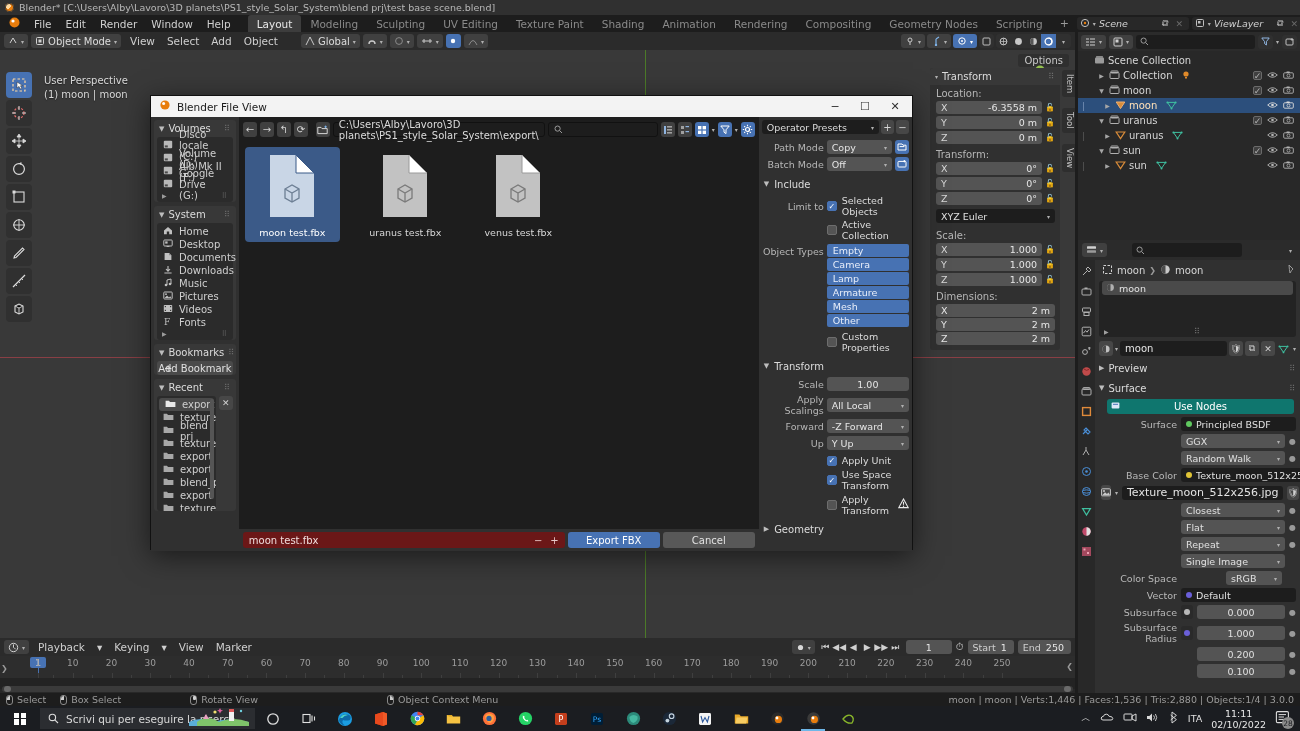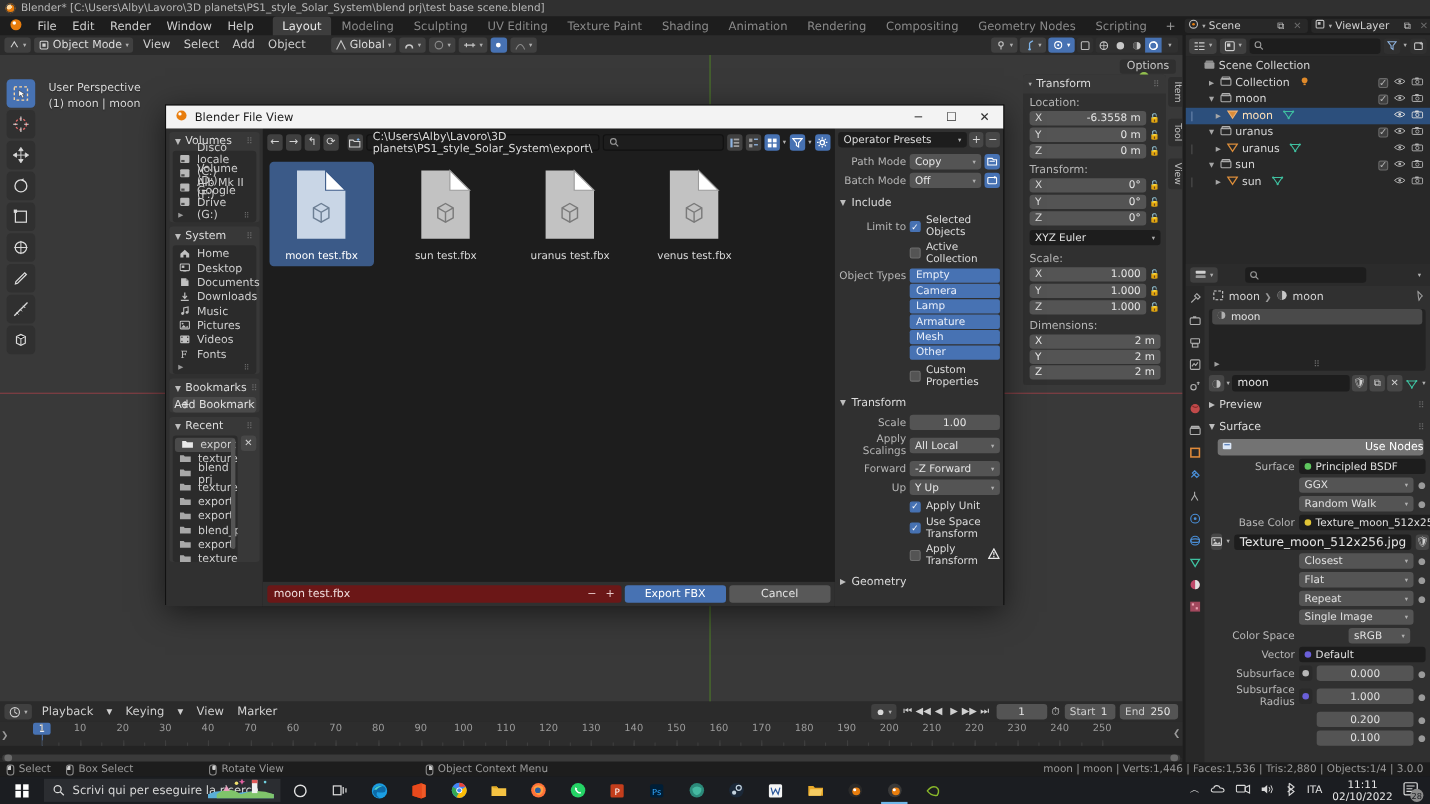--- a/index.html
+++ b/index.html
@@ -26,21 +26,21 @@
      display:flex;align-items:center;}
   .topbar .bicon{margin:0 6px 0 8px;}
   .menu{display:flex;align-items:flex-start;gap:0;}
   .menu .mi{padding:2px 7px;font-size:10.5px;color:#cfcfcf;white-space:nowrap;}
   .tabs{display:flex;align-items:center;margin-left:10px;}
   .tabs .tab{padding:3px 9px;font-size:10.5px;color:#8a8a8a;white-space:nowrap;}
   .tabs .tab.active{background:#3d3d3d;color:#e8e8e8;border-radius:3px 3px 0 0;}
   .tabs .plus{padding:3px 8px;color:#9a9a9a;font-size:11px;}
   .topright{margin-left:auto;display:flex;align-items:center;gap:3px;padding-right:4px;}
   .fld{background:#282828;border-radius:3px;height:13px;display:flex;align-items:center;
-     padding:0 3px;gap:3px;font-size:9.5px;color:#d2d2d2;}
+     padding:0 3px;gap:3px;font-size:9.5px;color:#d2d2d2;font-style:italic;}
   .fld.w110{width:112px;}
   .ib{width:13px;height:13px;display:flex;align-items:center;justify-content:center;
      color:#c6c6c6;font-size:9px;}
 
   
   .vheader{position:absolute;left:0;top:32px;width:1075px;height:18px;background:#2b2b2b;
      display:flex;align-items:center;padding:0 4px;gap:3px;}
   .drop{background:#404040;border-radius:3px;height:14px;display:flex;align-items:center;
      padding:0 4px;gap:3px;font-size:10px;color:#dcdcdc;white-space:nowrap;}
   .caret{font-size:6px;color:#b0b0b0;}
@@ -134,22 +134,22 @@
     align-items:center;justify-content:center;color:#6e6e6e;font-size:8px;letter-spacing:1px;}
   .matlist .foot .tri{position:absolute;left:5px;font-size:6px;color:#a0a0a0;}
   .namerow{display:flex;align-items:center;gap:2px;margin-top:4px;}
   .namefield{flex:1;height:15px;background:#1d1d1d;border-radius:3px;display:flex;
     align-items:center;padding:0 5px;font-size:10px;color:#e4e4e4;}
   .sq{width:14px;height:15px;background:#474747;border-radius:3px;display:flex;
     align-items:center;justify-content:center;font-size:9px;color:#d0d0d0;}
   .secrow{display:flex;align-items:center;gap:4px;height:16px;margin-top:4px;
     font-size:10px;color:#dcdcdc;}
   .secrow .grip{margin-left:auto;color:#6a6a6a;font-size:8px;letter-spacing:1px;}
-  .bluebtn{height:15px;background:#737373;border-radius:3px;display:flex;align-items:center;
-    justify-content:flex-end;gap:5px;font-size:10px;color:#fff;margin:3px 2px 0 8px;position:relative;}
+  .bluebtn{height:15px;background:#0f766e;border-radius:3px;display:flex;align-items:center;
+    justify-content:center;gap:5px;font-size:10px;color:#fff;margin:3px 2px 0 8px;position:relative;}
   .bluebtn .lic{position:absolute;left:4px;}
   .prow{display:flex;align-items:center;gap:4px;margin-top:3px;}
   .prow .lb{font-size:9.5px;color:#b8b8b8;text-align:right;width:78px;flex:none;}
   .pval{flex:1;height:14px;background:#1d1d1d;border-radius:3px;display:flex;
     align-items:center;gap:4px;padding:0 5px;font-size:9.5px;color:#e0e0e0;}
   .pval.grey{background:#545454;justify-content:center;}
   .pval.menu{background:#545454;justify-content:space-between;}
   .dot{width:6px;height:6px;border-radius:50%;flex:none;}
   .anim{width:7px;height:7px;color:#9a9a9a;font-size:8px;flex:none;
     display:flex;align-items:center;justify-content:center;}
@@ -1989,46 +1989,33 @@
             <span>
               <svg width="52" height="66" viewBox="0 0 52 66">
                 <path d="M4 2 H30 L48 20 V64 H4 Z" fill="#c2c2c2"></path>
                 <path d="M30 2 L48 20 H30 Z" fill="#fff" stroke="#9a9a9a" stroke-width="1"></path>
                 <g stroke="#7a7a7a" stroke-width="1.3" fill="none">
                   <path d="M19 36 L26 32 L33 36 V45 L26 49 L19 45 Z"></path>
                   <path d="M19 36 L26 40 L33 36 M26 40 V49"></path>
                 </g>
               </svg>
             </span>
-            <span class="fname">sun test.fbx</span>
+            <span class="fname">uranus test.fbx</span>
           </div>
           <div class="fileitem">
             <span>
               <svg width="52" height="66" viewBox="0 0 52 66">
                 <path d="M4 2 H30 L48 20 V64 H4 Z" fill="#c2c2c2"></path>
                 <path d="M30 2 L48 20 H30 Z" fill="#fff" stroke="#9a9a9a" stroke-width="1"></path>
                 <g stroke="#7a7a7a" stroke-width="1.3" fill="none">
                   <path d="M19 36 L26 32 L33 36 V45 L26 49 L19 45 Z"></path>
                   <path d="M19 36 L26 40 L33 36 M26 40 V49"></path>
                 </g>
               </svg>
             </span>
-            <span class="fname">uranus test.fbx</span>
-          </div>
-          <div class="fileitem">
-            <span>
-              <svg width="52" height="66" viewBox="0 0 52 66">
-                <path d="M4 2 H30 L48 20 V64 H4 Z" fill="#c2c2c2"></path>
-                <path d="M30 2 L48 20 H30 Z" fill="#fff" stroke="#9a9a9a" stroke-width="1"></path>
-                <g stroke="#7a7a7a" stroke-width="1.3" fill="none">
-                  <path d="M19 36 L26 32 L33 36 V45 L26 49 L19 45 Z"></path>
-                  <path d="M19 36 L26 40 L33 36 M26 40 V49"></path>
-                </g>
-              </svg>
-            </span>
             <span class="fname">venus test.fbx</span>
           </div>
         </div>
 
         <div class="dlg-foot">
           <div class="fnfield">
             <span>moon test.fbx</span>
             <span class="pm2">
               <span>−</span>
               <span>+</span>

